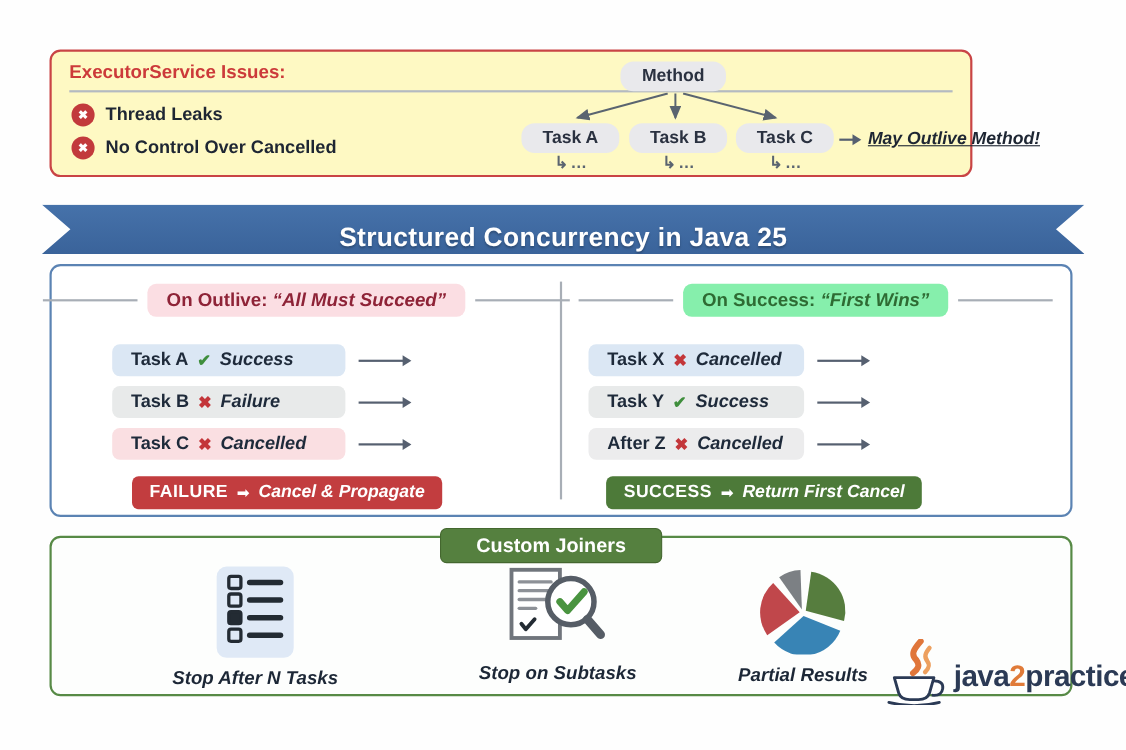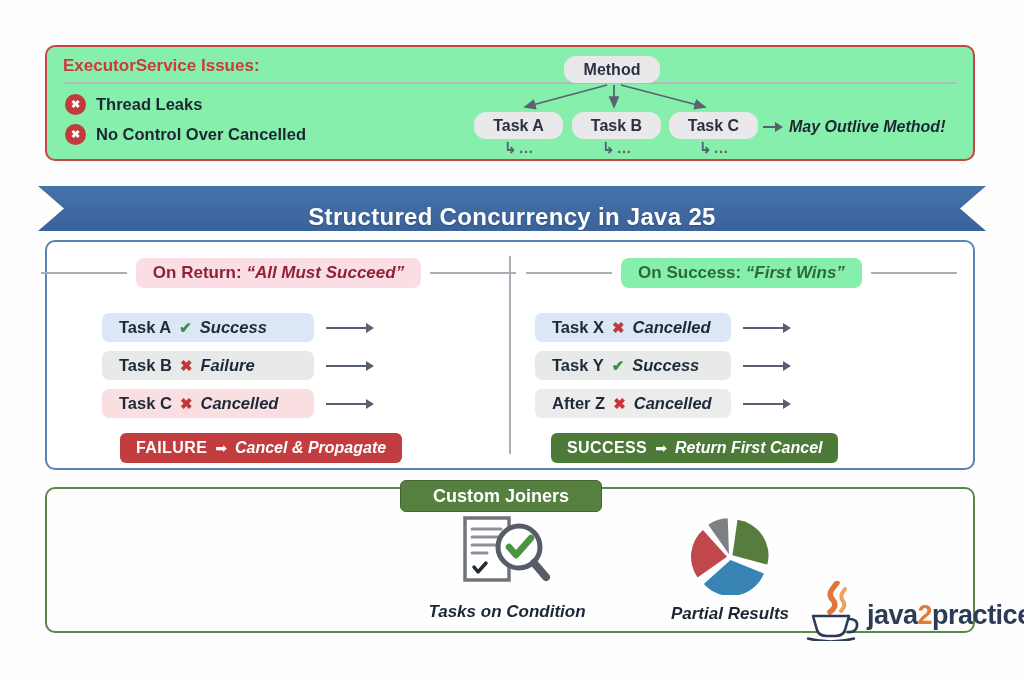--- a/index.html
+++ b/index.html
@@ -1,39 +1,39 @@
 <!DOCTYPE html>
 <html><head>
 <meta charset="utf-8">
 <style>
   html,body{margin:0;padding:0;background:#ffffff;}
   .canvas{position:relative;width:1024px;height:682px;background:#fefefe;overflow:hidden;
           font-family:"Liberation Sans",sans-serif;color:#1e2633;}
 
   
-  .red-box{position:absolute;left:45px;top:45px;width:930px;height:116px;background:#86efac;
+  .red-box{position:absolute;left:45px;top:45px;width:839px;height:116px;background:#fef9c3;
            border:2px solid #c94445;border-radius:10px;box-sizing:border-box;}
   .red-title{position:absolute;left:16px;top:9px;font-size:17px;font-weight:bold;color:#cc3a3a;}
   .red-rule{position:absolute;left:16px;right:16px;top:35px;height:1.5px;background:#b4bac1;}
   .issue-row{position:absolute;left:18px;display:flex;align-items:center;gap:10px;}
   .issue-row.i0{top:47px;} .issue-row.i1{top:77px;}
   .x-badge{width:21px;height:21px;border-radius:50%;background:#c23a3c;color:#fff;display:flex;
            align-items:center;justify-content:center;font-size:11px;font-weight:bold;flex:0 0 auto;}
   .issue-label{font-size:16.5px;font-weight:bold;color:#1e2633;}
   .gnode{position:absolute;height:27px;background:#e9e9ec;border-radius:12px;display:flex;
          align-items:center;justify-content:center;font-size:16px;font-weight:bold;color:#2a3140;}
   .method-node{left:517px;top:9px;width:96px;}
   .tasknode-a{left:427px;top:65px;width:89px;}
   .tasknode-b{left:525px;top:65px;width:89px;}
   .tasknode-c{left:622px;top:65px;width:89px;}
   .fanout{position:absolute;left:430px;top:37px;}
   .elbow{position:absolute;top:92px;font-size:15px;color:#5a6470;font-weight:bold;letter-spacing:2px;}
   .elbow.e0{left:457px;} .elbow.e1{left:555px;} .elbow.e2{left:652px;}
   .outlive{position:absolute;left:716px;top:71px;display:flex;align-items:center;gap:8px;}
-  .outlive-text{font-size:16px;font-weight:bold;font-style:italic;color:#1e2633;white-space:nowrap;}
+  .outlive-text{font-size:16px;font-weight:bold;font-style:italic;color:#1e2633;white-space:nowrap;text-decoration:underline;}
 
   
   .h-arrow{position:relative;height:2px;background:#566070;flex:0 0 auto;}
   .h-arrow::after{content:'';position:absolute;right:-2px;top:-4px;width:0;height:0;
                   border-left:8px solid #566070;border-top:5px solid transparent;border-bottom:5px solid transparent;}
   .h-arrow.small{width:18px;}
   .h-arrow.med{width:46px;}
 
   
   .ribbon{position:absolute;left:38px;top:186px;width:948px;height:45px;
@@ -135,21 +135,21 @@
   <div class="ribbon">
     <h1>Structured Concurrency in Java 25</h1>
   </div>
 
   <section class="blue-box">
 
     <div class="col left">
       <div class="col-header">
         <span class="hline"></span>
         <span class="pill-header pink">
-          <span>On Return:</span>
+          <span>On Outlive:</span>
           <span class="quote">“All Must Succeed”</span>
         </span>
         <span class="hline"></span>
       </div>
 
       <div class="trow r0">
         <div class="task-pill tone-blue">
           <span>Task A</span>
           <span class="st-icon ok">✔</span>
           <span class="st-text">Success</span>
@@ -221,36 +221,55 @@
         <span class="lbl">SUCCESS</span>
         <span class="arr">➡</span>
         <span class="txt">Return First Cancel</span>
       </div>
     </div>
   </section>
 
   <section class="green-box">
     <div class="green-label">Custom Joiners</div>
 
+    <div class="joiner j0">
+      <div class="icon-chip">
+        <svg width="54" height="66" viewBox="0 0 54 66">
+          <g stroke="#232b33" fill="none" stroke-width="3">
+            <rect x="3" y="3" width="11" height="11" rx="2"></rect>
+            <rect x="3" y="19" width="11" height="11" rx="2"></rect>
+            <rect x="3" y="35" width="11" height="11" rx="2" fill="#232b33"></rect>
+            <rect x="3" y="51" width="11" height="11" rx="2"></rect>
+          </g>
+          <g stroke="#232b33" stroke-width="5" stroke-linecap="round">
+            <line x1="22" y1="8.5" x2="50" y2="8.5"></line>
+            <line x1="22" y1="24.5" x2="50" y2="24.5"></line>
+            <line x1="22" y1="40.5" x2="50" y2="40.5"></line>
+            <line x1="22" y1="56.5" x2="50" y2="56.5"></line>
+          </g>
+        </svg>
+      </div>
+      <div class="joiner-label">Stop After N Tasks</div>
+    </div>
 
     <div class="joiner j1">
       <svg width="92" height="78" viewBox="0 0 92 78">
         <rect x="4" y="3" width="44" height="62" fill="#ffffff" stroke="#70757c" stroke-width="3.5"></rect>
         <g stroke="#8d9197" stroke-width="3" stroke-linecap="round">
           <line x1="11" y1="14" x2="40" y2="14"></line>
           <line x1="11" y1="22" x2="40" y2="22"></line>
           <line x1="11" y1="30" x2="40" y2="30"></line>
           <line x1="11" y1="38" x2="26" y2="38"></line>
         </g>
         <path d="M13,52 l4,5 l8,-9" fill="none" stroke="#232b33" stroke-width="3.5" stroke-linecap="round" stroke-linejoin="round"></path>
         <circle cx="58" cy="32" r="21" fill="#ffffff" stroke="#565d66" stroke-width="5"></circle>
         <path d="M48,32 l7,8 l15,-17" fill="none" stroke="#4a9440" stroke-width="6.5" stroke-linecap="round" stroke-linejoin="round"></path>
         <line x1="73" y1="48" x2="85" y2="62" stroke="#565d66" stroke-width="8" stroke-linecap="round"></line>
       </svg>
-      <div class="joiner-label">Tasks on Condition</div>
+      <div class="joiner-label">Stop on Subtasks</div>
     </div>
 
     <div class="joiner j2">
       <svg width="100" height="80" viewBox="0 0 100 80">
         <g transform="translate(2.5,-1.7)">
           <path d="M50,42 L55,6.4 A36,36 0 0 1 84.8,51.3 Z" fill="#567d3e"></path>
         </g>
         <g transform="translate(0.5,3)">
           <path d="M50,42 L83.4,55.5 A36,36 0 0 1 23.3,66.1 Z" fill="#3884b5"></path>
         </g>

